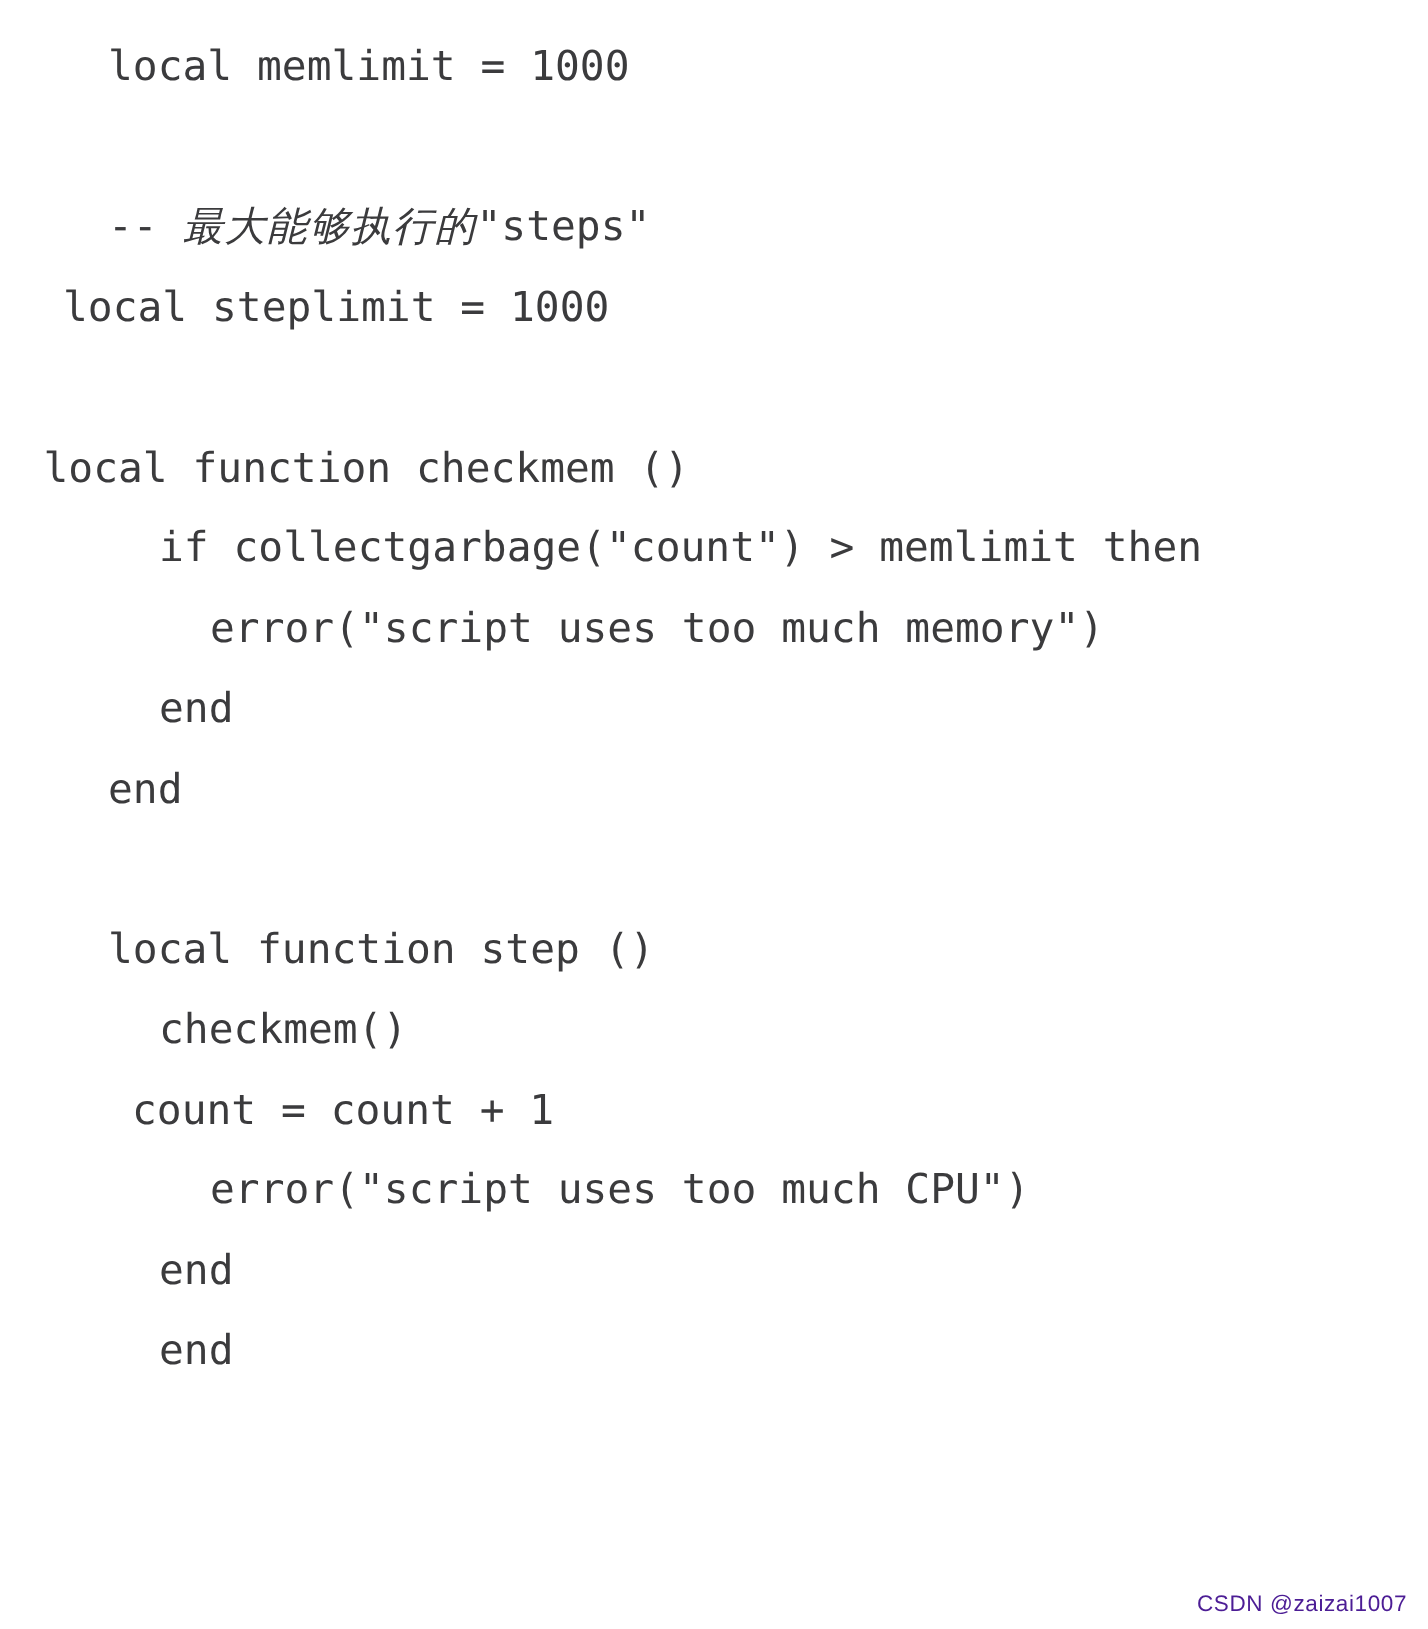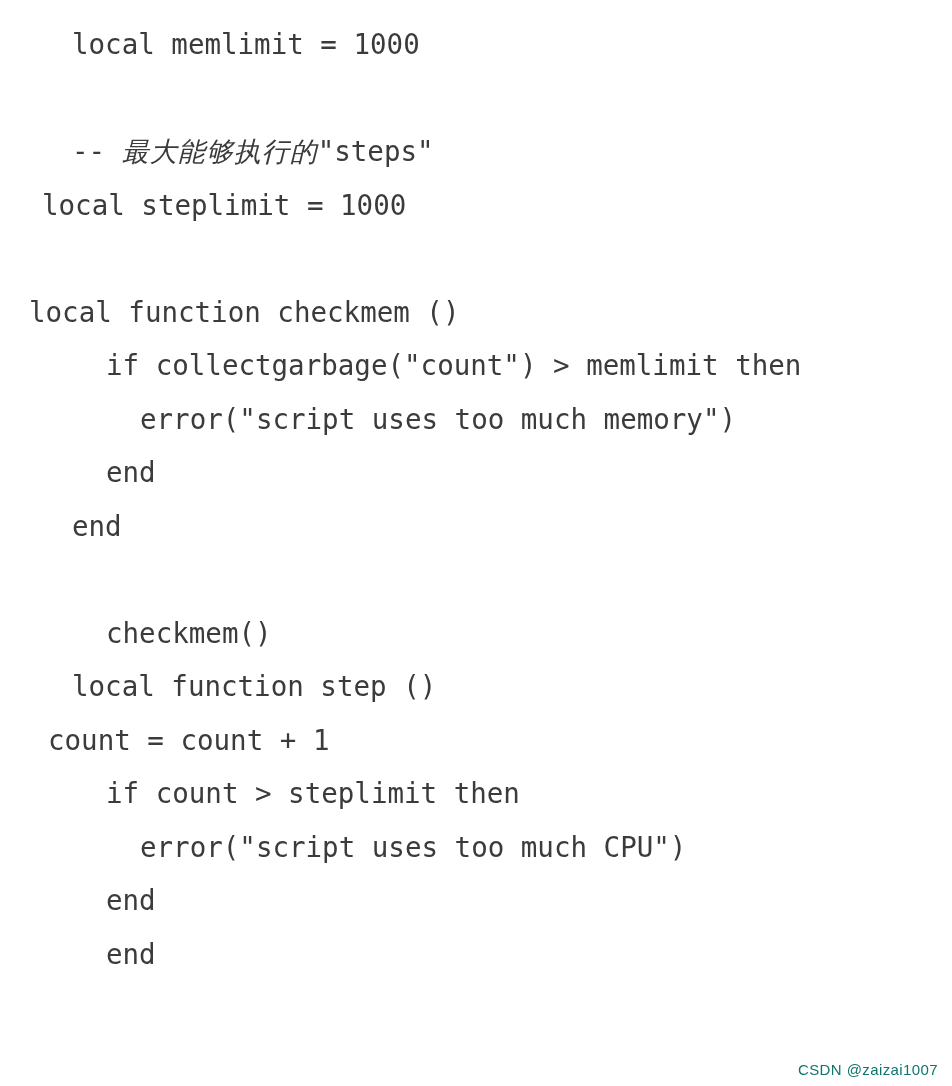--- a/index.html
+++ b/index.html
@@ -51,42 +51,41 @@
     font-style: italic;
     letter-spacing: 1px;
   }
 
   #watermark {
     position: absolute;
     right: 14px;
     bottom: 8px;
     font-family: "Liberation Sans", sans-serif;
     font-size: 15px;
-    color: #0f766e;
+    color: #4c1d95;
     letter-spacing: 0.4px;
     user-select: none;
   }
 </style>
 </head>
 <body>
 
 <div id="code-block">
     <div class="code-line" style="padding-left: 72px;">local memlimit = 1000</div>
     <div class="code-line blank" style="padding-left: 72px;">&nbsp;</div>
     <div class="code-line comment" style="padding-left: 72px;">-- <span class="cjk">最大能够执行的</span>"steps"</div>
     <div class="code-line" style="padding-left: 42px;">local steplimit = 1000</div>
     <div class="code-line blank" style="padding-left: 72px;">&nbsp;</div>
     <div class="code-line" style="padding-left: 29px;">local function checkmem ()</div>
     <div class="code-line" style="padding-left: 106px;">if collectgarbage("count") &gt; memlimit then</div>
     <div class="code-line" style="padding-left: 140px;">error("script uses too much memory")</div>
     <div class="code-line" style="padding-left: 106px;">end</div>
     <div class="code-line" style="padding-left: 72px;">end</div>
     <div class="code-line blank" style="padding-left: 72px;">&nbsp;</div>
+    <div class="code-line" style="padding-left: 72px;">local function step ()</div>
     <div class="code-line" style="padding-left: 106px;">checkmem()</div>
-    <div class="code-line" style="padding-left: 72px;">local function step ()</div>
-    <div class="code-line" style="padding-left: 48px;">count = count + 1</div>
-    <div class="code-line" style="padding-left: 106px;">if count &gt; steplimit then</div>
+    <div class="code-line" style="padding-left: 88px;">count = count + 1</div>
     <div class="code-line" style="padding-left: 140px;">error("script uses too much CPU")</div>
     <div class="code-line" style="padding-left: 106px;">end</div>
     <div class="code-line" style="padding-left: 106px;">end</div>
   </div>
 
 <div id="watermark">CSDN @zaizai1007</div>
 
 </body></html>

